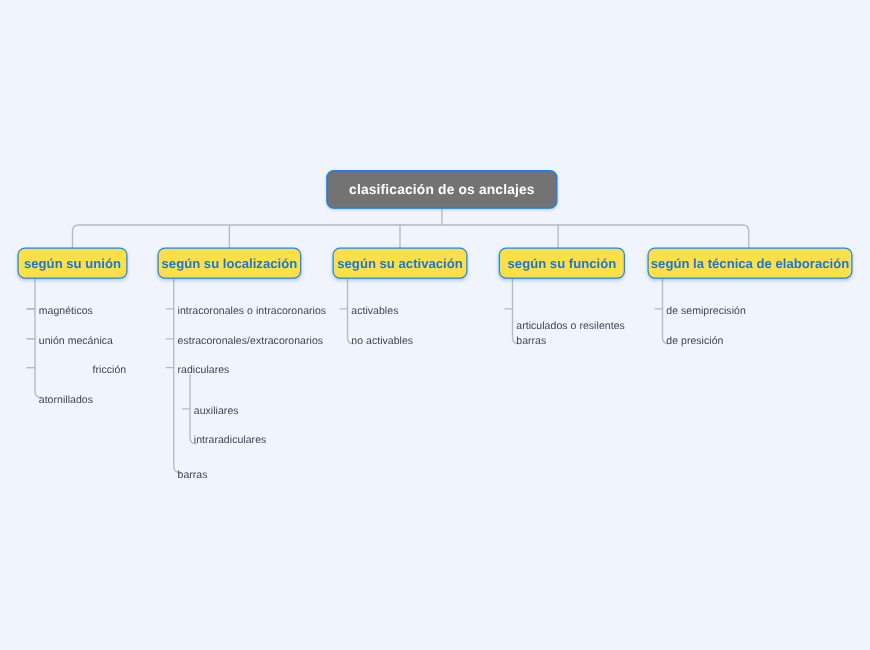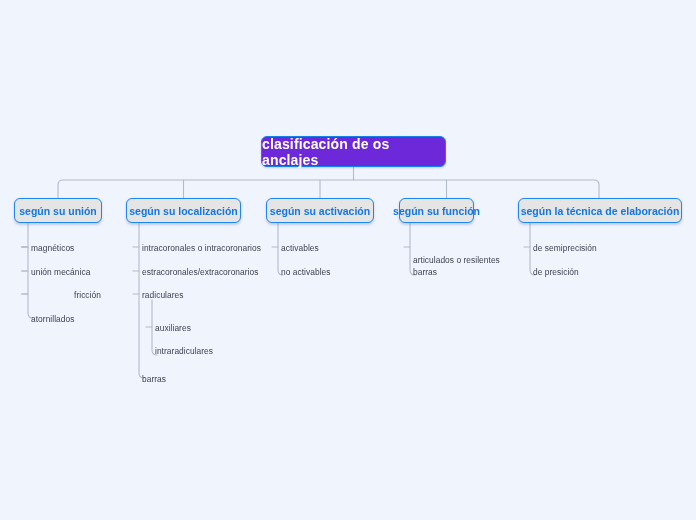--- a/index.html
+++ b/index.html
@@ -34,39 +34,39 @@
   }
 
   
   .root-node {
     position: absolute;
     left: 261px;
     top: 136px;
     width: 185px;
     height: 31px;
     box-sizing: border-box;
-    background: #6d28d9;
+    background: #737373;
     border: 1px solid #1580e8;
     border-radius: 6px;
     color: #ffffff;
-    font-size: 14px;
+    font-size: 11px;
     font-weight: bold;
     display: flex;
     align-items: center;
     justify-content: center;
     letter-spacing: 0.15px;
     box-shadow: 0 1px 2px rgba(60,90,150,0.25);
   }
 
   
   .branch-node {
     position: absolute;
     height: 25px;
     box-sizing: border-box;
-    background: #e5e5e5;
+    background: #fde047;
     border: 1.6px solid #1f86ee;
     border-radius: 6px;
     color: #1577e0;
     font-size: 10.5px;
     font-weight: bold;
     display: flex;
     align-items: center;
     justify-content: center;
     padding: 0 9px;
     white-space: nowrap;
@@ -129,21 +129,21 @@
   </svg>
 
   <div class="root-node">clasificación de os anclajes</div>
 
   <div class="branch-node" style="left:14px; top:198px; width:88px;">según su unión</div>
 
   <div class="branch-node" style="left:126px; top:198px; width:115px;">según su localización</div>
 
   <div class="branch-node" style="left:266px; top:198px; width:108px;">según su activación</div>
 
-  <div class="branch-node" style="left:399px; top:198px; width:75px;">según su función</div>
+  <div class="branch-node" style="left:399px; top:198px; width:101px;">según su función</div>
 
   <div class="branch-node" style="left:518px; top:198px; width:164px;">según la técnica de elaboración</div>
 
   <div class="leaf" style="left:31px; top:243px;">magnéticos</div>
   <div class="leaf" style="left:31px; top:267px;">unión mecánica</div>
   <div class="leaf" style="left:31px; top:290px;padding-left:43px;">fricción</div>
   <div class="leaf" style="left:31px; top:314px;">atornillados</div>
 
   <div class="leaf" style="left:142px; top:243px;">intracoronales o intracoronarios</div>
   <div class="leaf" style="left:142px; top:267px;">estracoronales/extracoronarios</div>

